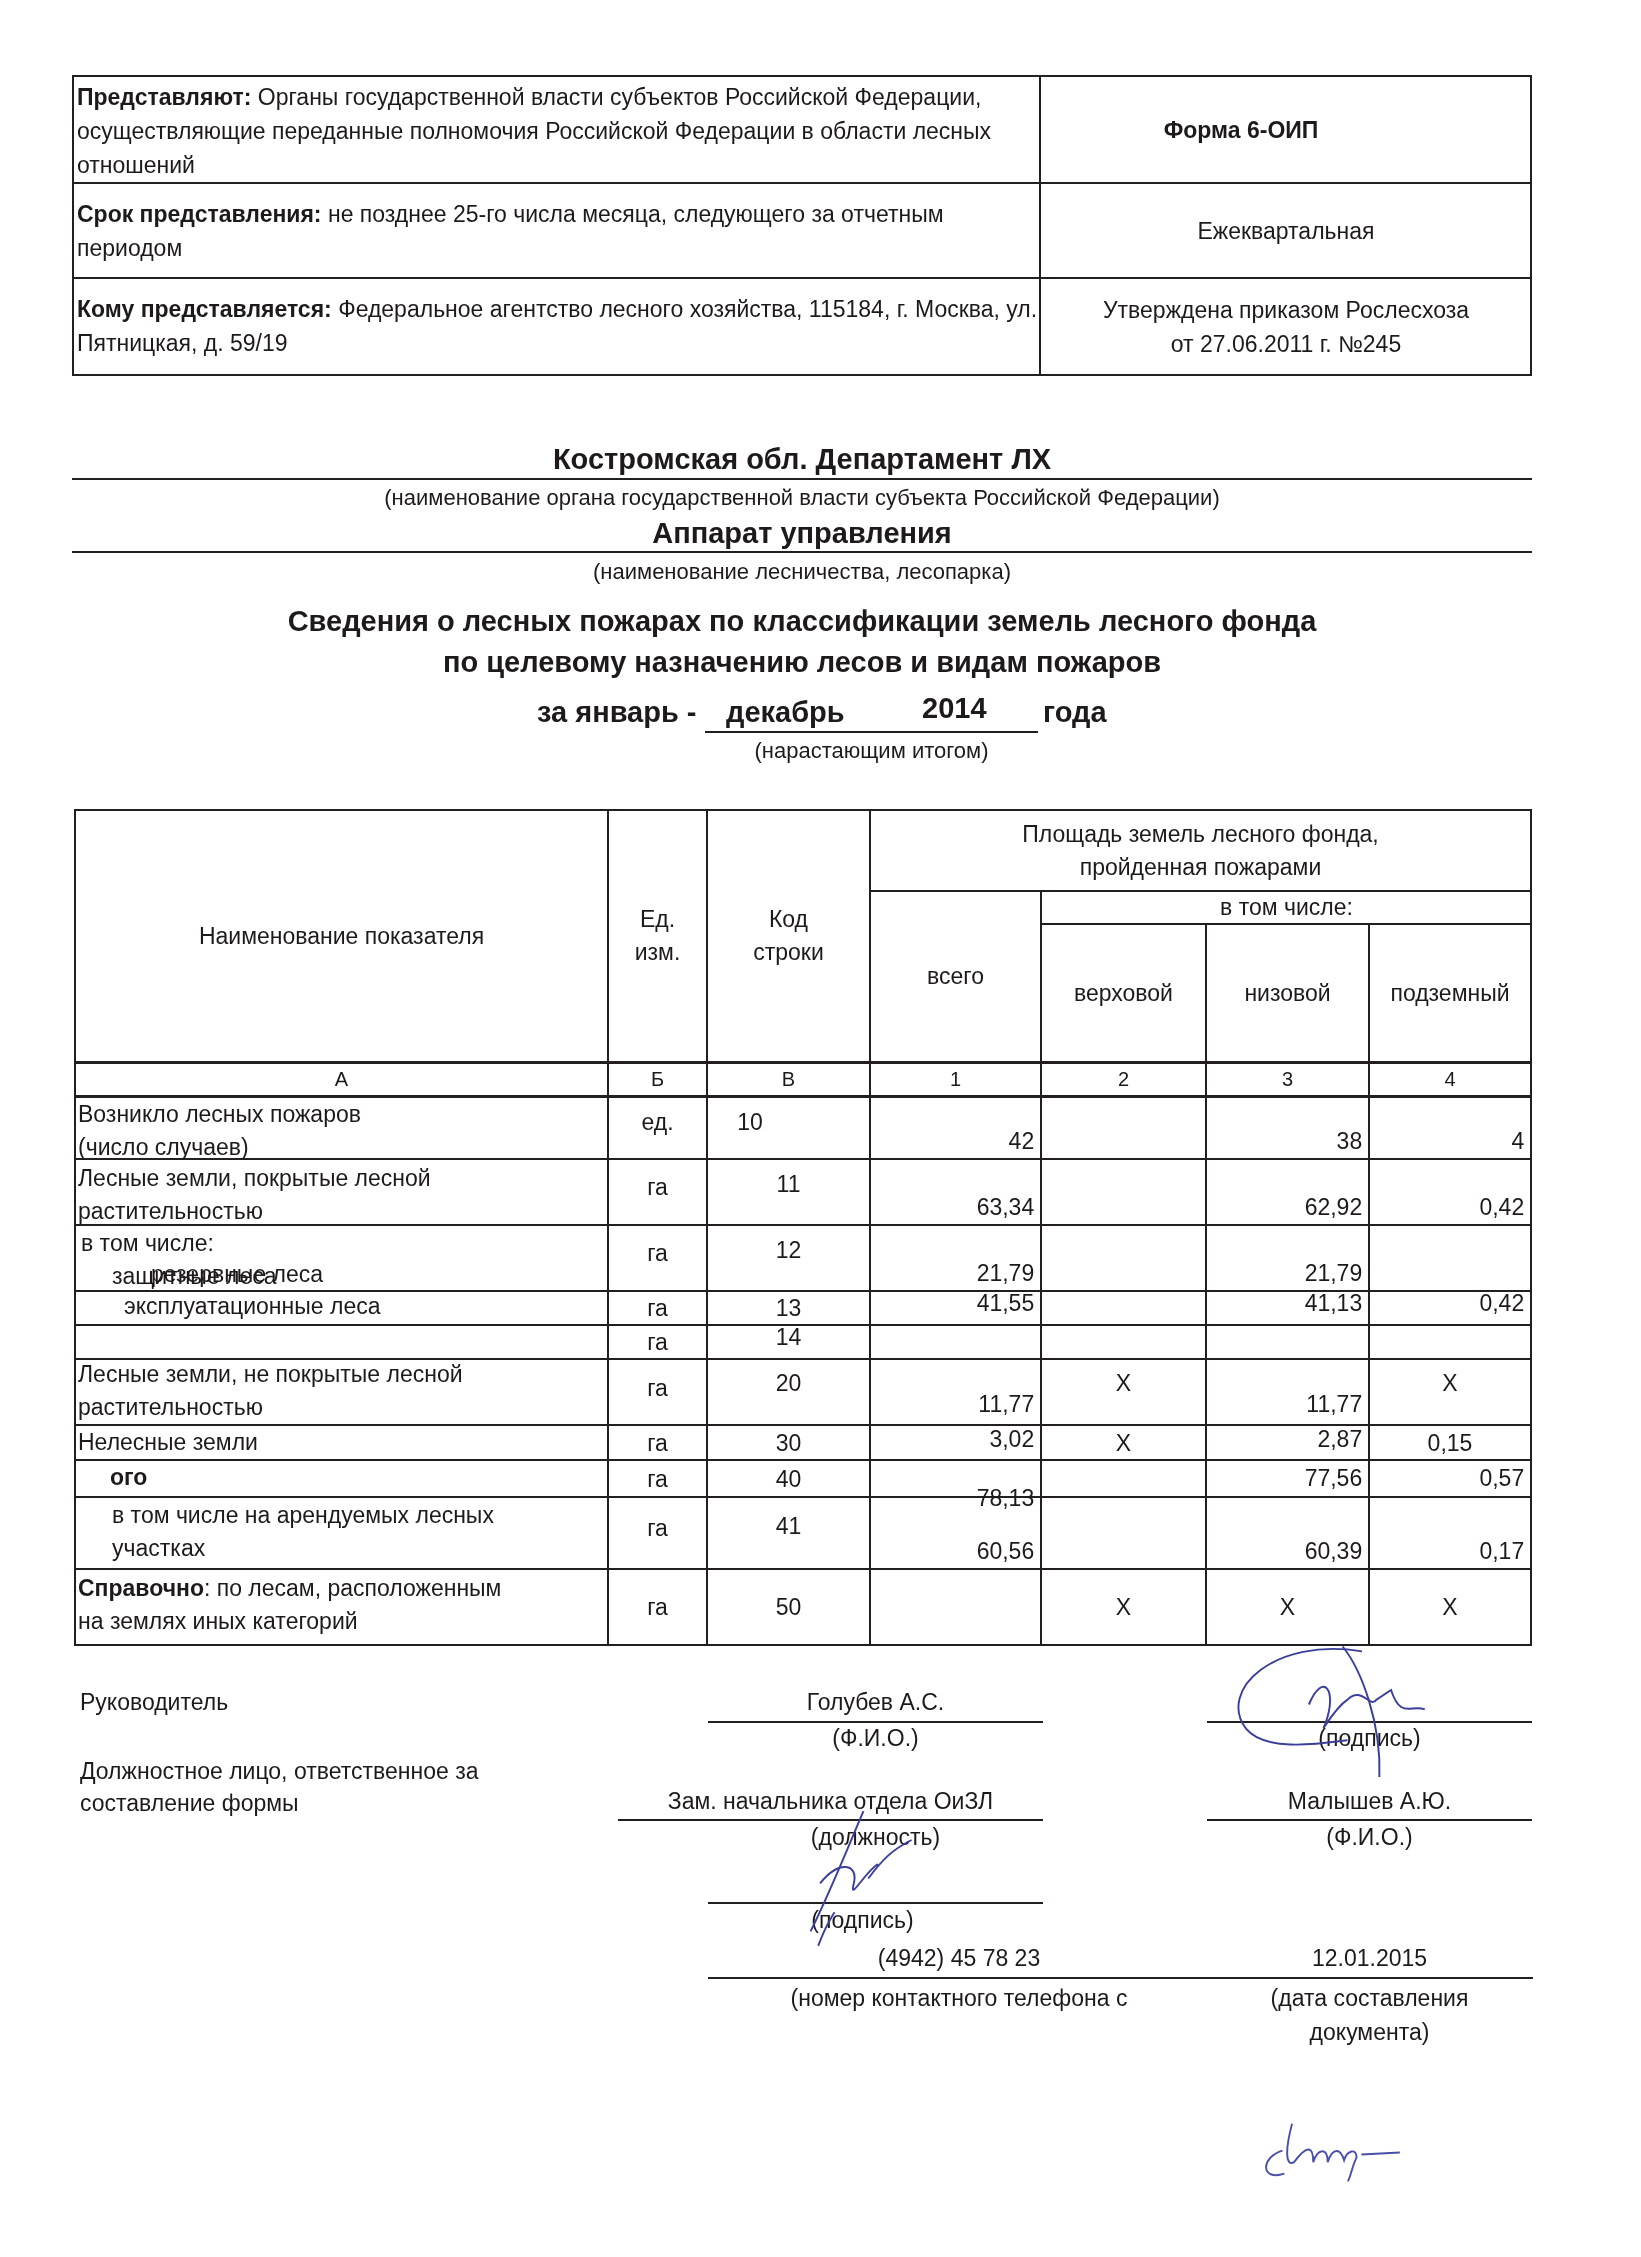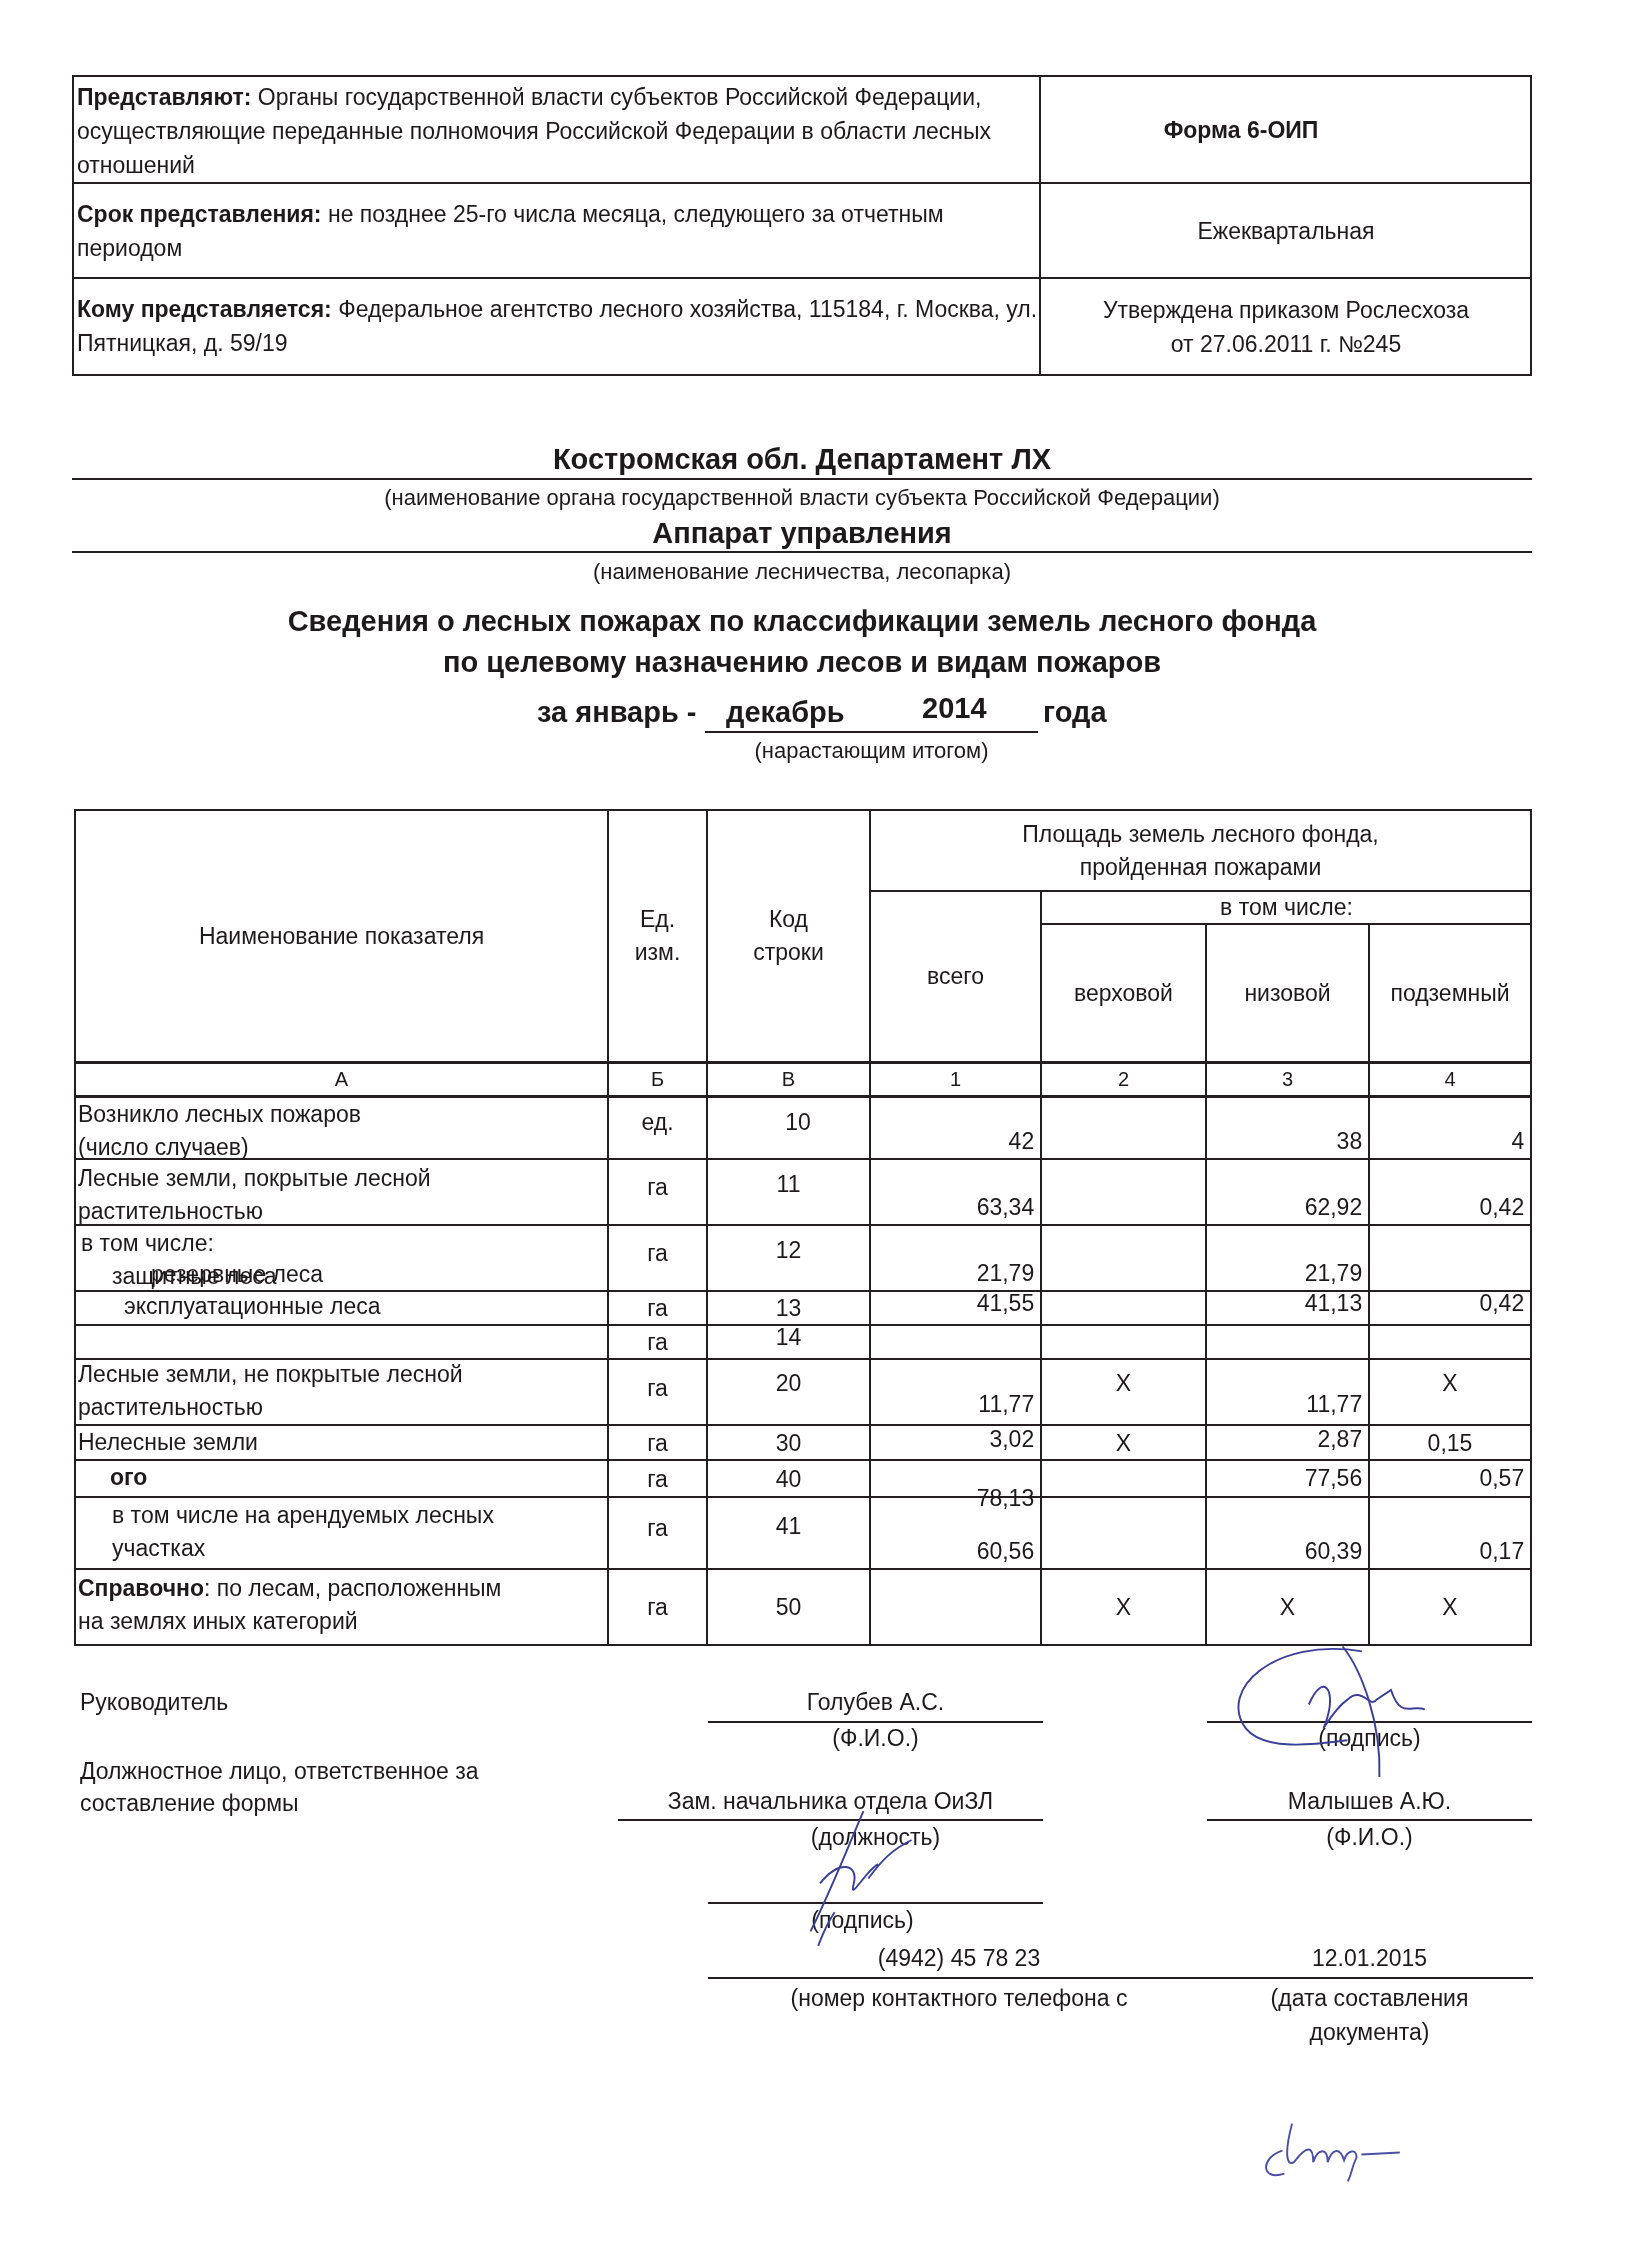--- a/index.html
+++ b/index.html
@@ -132,21 +132,21 @@
   <div class="cell center idx" style="left:1042px; top:1064px; width:163px; height:31px;">2</div>
   <div class="cell center idx" style="left:1207px; top:1064px; width:161px; height:31px;">3</div>
   <div class="cell center idx" style="left:1370px; top:1064px; width:160px; height:31px;">4</div>
 
   <div>
     <div class="cell" style="left:78px; top:1098px; width:526px;">
       <div>Возникло лесных пожаров</div>
       <div>(число случаев)</div>
     </div>
     <div class="cell center" style="left:609px; top:1098px; width:97px; height:48px;">ед.</div>
-    <div class="cell center" style="left:728px; top:1098px; width:140px; height:48px;">10</div>
+    <div class="cell center" style="left:680px; top:1098px; width:140px; height:48px;">10</div>
     <div class="cell num" style="left:871px; top:1125px; width:169px;">42</div>
     <div class="cell center" style="left:1042px; top:1098px; width:163px; height:60px;"></div>
     <div class="cell num" style="left:1207px; top:1125px; width:161px;">38</div>
     <div class="cell num" style="left:1370px; top:1125px; width:160px;">4</div>
   </div>
 
   <div>
     <div class="cell" style="left:78px; top:1162px; width:526px;">
       <div>Лесные земли, покрытые лесной</div>
       <div>растительностью</div>

